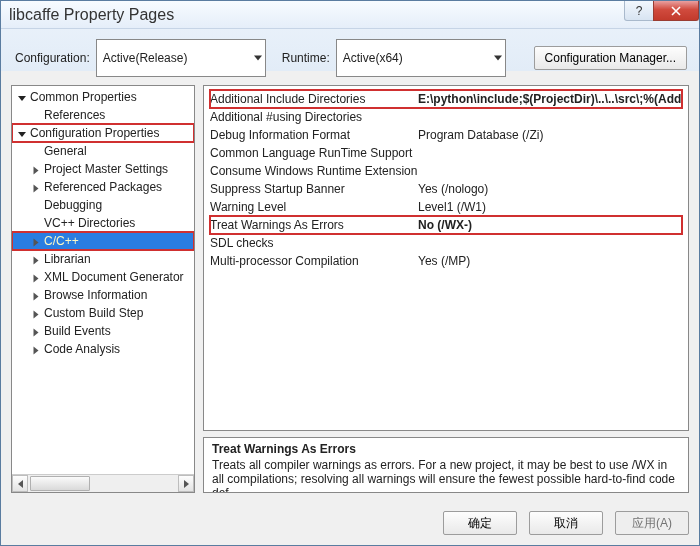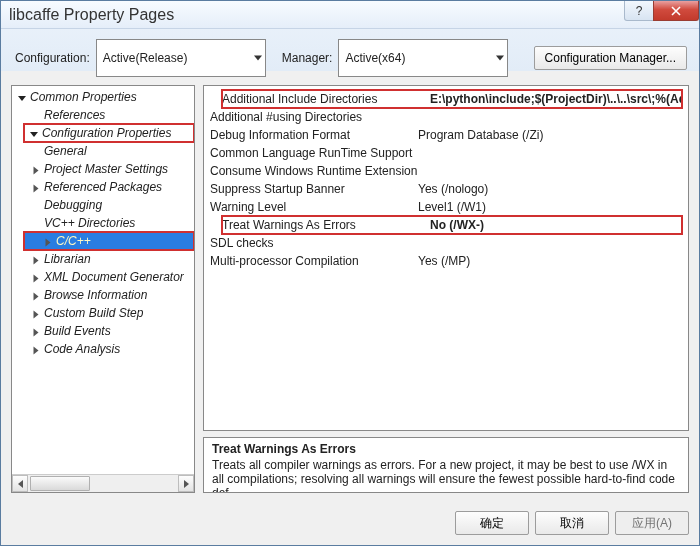--- a/index.html
+++ b/index.html
@@ -59,33 +59,33 @@
 
   .body {
     flex: 1; display: flex; gap: 8px; padding: 0 10px 10px 10px;
     min-height: 0;
   }
   .tree-wrap {
     width: 184px; display: flex; flex-direction: column;
     border: 1px solid #888; background: #fff;
   }
   .tree {
-    flex: 1; overflow: hidden; padding: 2px 0; font-size: 12px; color: #222; font-style: italic;
+    flex: 1; overflow: hidden; padding: 2px 0; font-size: 12px; color: #222;
   }
   .tree-row {
     display: flex; align-items: center; height: 18px; white-space: nowrap;
     padding-right: 4px; cursor: default;
   }
   .tree-row .tw { width: 12px; text-align: center; color: #444; font-size: 10px; }
   .tree-row.selected { background: #2a7de1; color: #fef9c3; }
   .tree-row.selected .tw { color: #fff; }
   .tree-row .lbl { padding-left: 2px; overflow: hidden; text-overflow: clip; }
   .ind0 { padding-left: 4px; }
   .ind1 { padding-left: 18px; }
-  .red-box { outline: 2px solid #d03030; outline-offset: -1px; margin-left: 12px; }
+  .red-box { outline: 2px solid #d03030; outline-offset: -1px; }
   .tree-scroll {
     height: 18px; border-top: 1px solid #ccc; background: #f0f0f0;
     display: flex; align-items: center; position: relative;
   }
   .tree-scroll .sbtn {
     width: 16px; height: 100%; display: flex; align-items: center; justify-content: center;
     background: linear-gradient(to bottom,#fdfdfd,#e3e3e3); border: 1px solid #bdbdbd;
   }
   .tree-scroll .track { flex: 1; height: 100%; background: #efefef; position: relative; }
   .tree-scroll .thumb {
@@ -107,21 +107,21 @@
   }
   .gname { width: 208px; overflow: hidden; }
   .gval { flex: 1; overflow: hidden; }
   .bold { font-weight: 600; }
   .help-pane {
     height: 56px; margin-top: 6px; border: 1px solid #888; background: #fff;
     padding: 4px 8px; font-size: 12px; color: #222; overflow: hidden;
   }
   .help-pane .ht { font-weight: 700; margin-bottom: 2px; }
   .btn-row {
-    display: flex; justify-content: flex-end; gap: 6px;
+    display: flex; justify-content: flex-end; gap: 12px;
     padding: 8px 10px 10px 0;
   }
   .dlg-btn {
     min-width: 74px; height: 24px; font-size: 12px;
     background: linear-gradient(to bottom,#fdfdfd,#e9e9e9);
     border: 1px solid #9c9c9c; border-radius: 2px; cursor: default;
   }
   .dlg-btn.disabled { color: #737373; background: #eee; }
   .tri { display:inline-block; width:0;height:0;
     border-left:4px solid transparent;border-right:4px solid transparent;border-top:5px solid #555;}
@@ -150,21 +150,21 @@
       </div>
     </div>
   </div>
 
   <div class="config-row">
     <label>Configuration:</label>
     <div class="dropdown" style="width:170px">
       <span>Active(Release)</span>
       <span class="chev"></span>
     </div>
-    <label style="margin-left:10px">Manager:</label>
+    <label style="margin-left:10px">Runtime:</label>
     <div class="dropdown" style="width:170px">
       <span>Active(x64)</span>
       <span class="chev"></span>
     </div>
     <button class="cfgmgr-btn" style="margin-left:auto">
       <span>Configuration Manager...</span>
     </button>
   </div>
 
   <div class="body">

